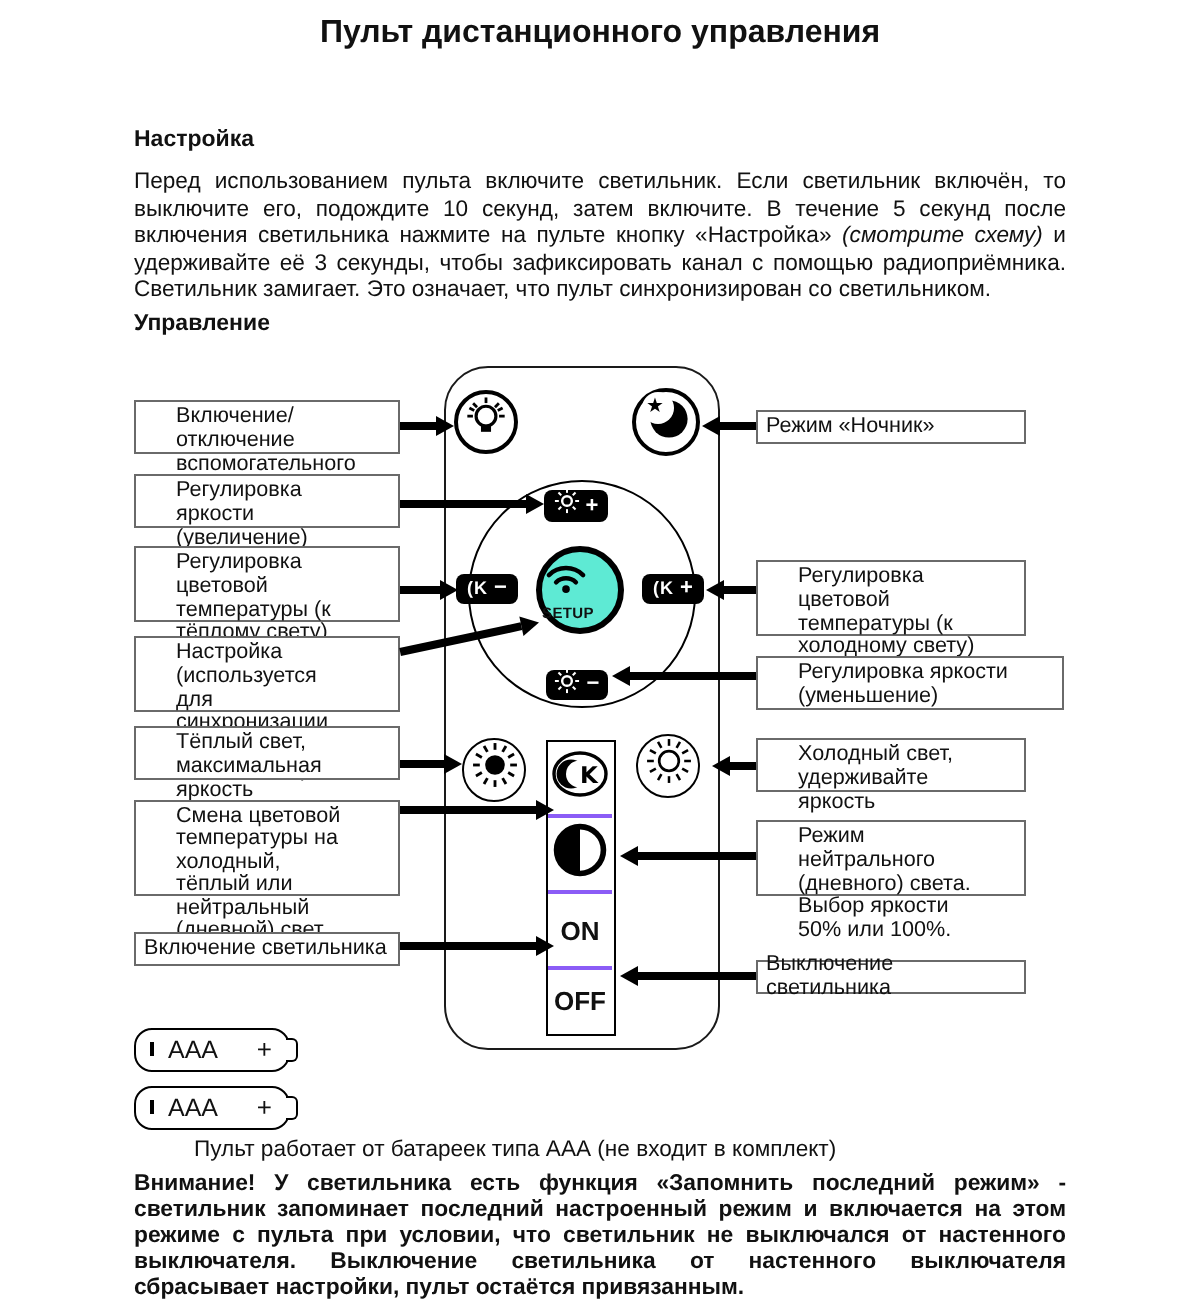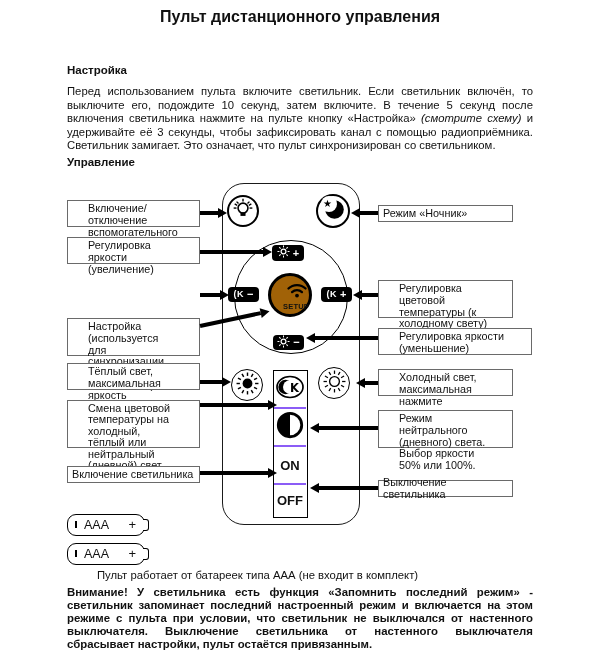--- a/index.html
+++ b/index.html
@@ -11,21 +11,21 @@
   .h { font-size:11.5px; font-weight:bold; }
   .para { width:466px; font-size:11.3px; line-height:13.5px; text-align:justify; }
   .cbox { position:absolute; border:1px solid #6a6a6a; background:#fff; font-size:10.8px; line-height:11.8px; padding:2px 20px; color:#111; }
   .cbox.one { display:flex; align-items:center; padding:1px 4px; }
   .remote { position:absolute; left:222px; top:183px; width:138px; height:342px; border:1.5px solid #1a1a1a; border-radius:22px; background:#fff; }
   .circle-btn { position:absolute; border:2px solid #000; border-radius:50%; background:#fff; display:flex; align-items:center; justify-content:center; }
   .bigring { position:absolute; left:234px; top:240px; width:114px; height:114px; border:1.3px solid #000; border-radius:50%; }
   .pill { position:absolute; background:#000; color:#fff; border-radius:4px; display:flex; align-items:center; justify-content:center; gap:3px; }
   .pill .sign { font-size:11px; font-weight:bold; line-height:1; color:#fff; }
   .pill .cctk { font-size:9px; font-weight:bold; line-height:1; color:#fff; letter-spacing:0.5px; }
-  .setup { position:absolute; left:268px; top:273px; width:44px; height:44px; border:3.5px solid #000; border-radius:50%; background:#a16207; display:flex; flex-direction:column; align-items:flex-end; justify-content:center; }
+  .setup { position:absolute; left:268px; top:273px; width:44px; height:44px; border:3.5px solid #000; border-radius:50%; background:#5eead4; display:flex; flex-direction:column; align-items:flex-start; justify-content:center; }
   .setup-label { font-size:7.5px; font-weight:bold; letter-spacing:0.2px; margin-top:0px; }
   .strip { position:absolute; left:273px; top:370px; width:35px; height:148px; border:1.5px solid #000; background:#fff; }
   .cell { position:absolute; left:0; width:32px; display:flex; align-items:center; justify-content:center; font-weight:bold; }
   .cell.b { border-top:2px solid #8b5cf6; }
   .onoff { font-size:13px; font-weight:bold; letter-spacing:0px; }
   .arr { position:absolute; height:3.5px; background:#000; }
   .arr:after { content:''; position:absolute; top:50%; transform:translateY(-50%); width:0; height:0; border-top:5.5px solid transparent; border-bottom:5.5px solid transparent; }
   .arr.r:after { right:-9px; border-left:9px solid #000; }
   .arr.l:after { left:-9px; border-right:9px solid #000; }
   .battery { position:absolute; left:67px; width:78px; height:22px; border:1.6px solid #000; border-radius:9px; background:#fff; }
@@ -206,29 +206,30 @@
     <div class="cell b" style="top:74px; height:38px;">
       <span class="onoff">ON</span>
     </div>
     <div class="cell b" style="top:112px; height:33px;">
       <span class="onoff">OFF</span>
     </div>
   </div>
 
   <div class="cbox" style="left:67px; top:200px; width:133px; height:27px;">Включение/отключение вспомогательного света</div>
   <div class="cbox" style="left:67px; top:237px; width:133px; height:27px;">Регулировка яркости (увеличение)</div>
+  <div class="cbox" style="left:67px; top:273px; width:133px; height:38px;">Регулировка цветовой температуры (к тёплому свету)</div>
   <div class="cbox" style="left:67px; top:318px; width:133px; height:38px;">Настройка (используется для синхронизации пульта и светильника)</div>
   <div class="cbox" style="left:67px; top:363px; width:133px; height:27px;">Тёплый свет, максимальная яркость</div>
   <div class="cbox" style="left:67px; top:400px; width:133px; height:48px; line-height:11.4px;">Смена цветовой температуры на холодный, тёплый или нейтральный (дневной) свет</div>
   <div class="cbox one" style="left:67px; top:466px; width:133px; height:17px;">Включение светильника</div>
 
   <div class="cbox one" style="left:378px; top:205px; width:135px; height:17px;">Режим «Ночник»</div>
   <div class="cbox" style="left:378px; top:280px; width:135px; height:38px;">Регулировка цветовой температуры (к холодному свету)</div>
   <div class="cbox" style="left:378px; top:328px; width:154px; height:27px;">Регулировка яркости (уменьшение)</div>
-  <div class="cbox" style="left:378px; top:369px; width:135px; height:27px;">Холодный свет, максимальная нажмите</div>
+  <div class="cbox" style="left:378px; top:369px; width:135px; height:27px;">Холодный свет, удерживайте яркость</div>
   <div class="cbox" style="left:378px; top:410px; width:135px; height:38px;">Режим нейтрального (дневного) света. Выбор яркости 50% или 100%.</div>
   <div class="cbox one" style="left:378px; top:480px; width:135px; height:17px;">Выключение светильника</div>
 
   <div class="arr r" style="left:200px; top:211px; width:18px;"></div>
   <div class="arr r" style="left:200px; top:250px; width:63px;"></div>
   <div class="arr r" style="left:200px; top:293px; width:20px;"></div>
   <div class="arr r" style="left:200px; top:324px; width:62px; transform:rotate(-12deg); transform-origin:left center;"></div>
   <div class="arr r" style="left:200px; top:380px; width:22px;"></div>
   <div class="arr r" style="left:200px; top:403px; width:68px;"></div>
   <div class="arr r" style="left:200px; top:471px; width:68px;"></div>

